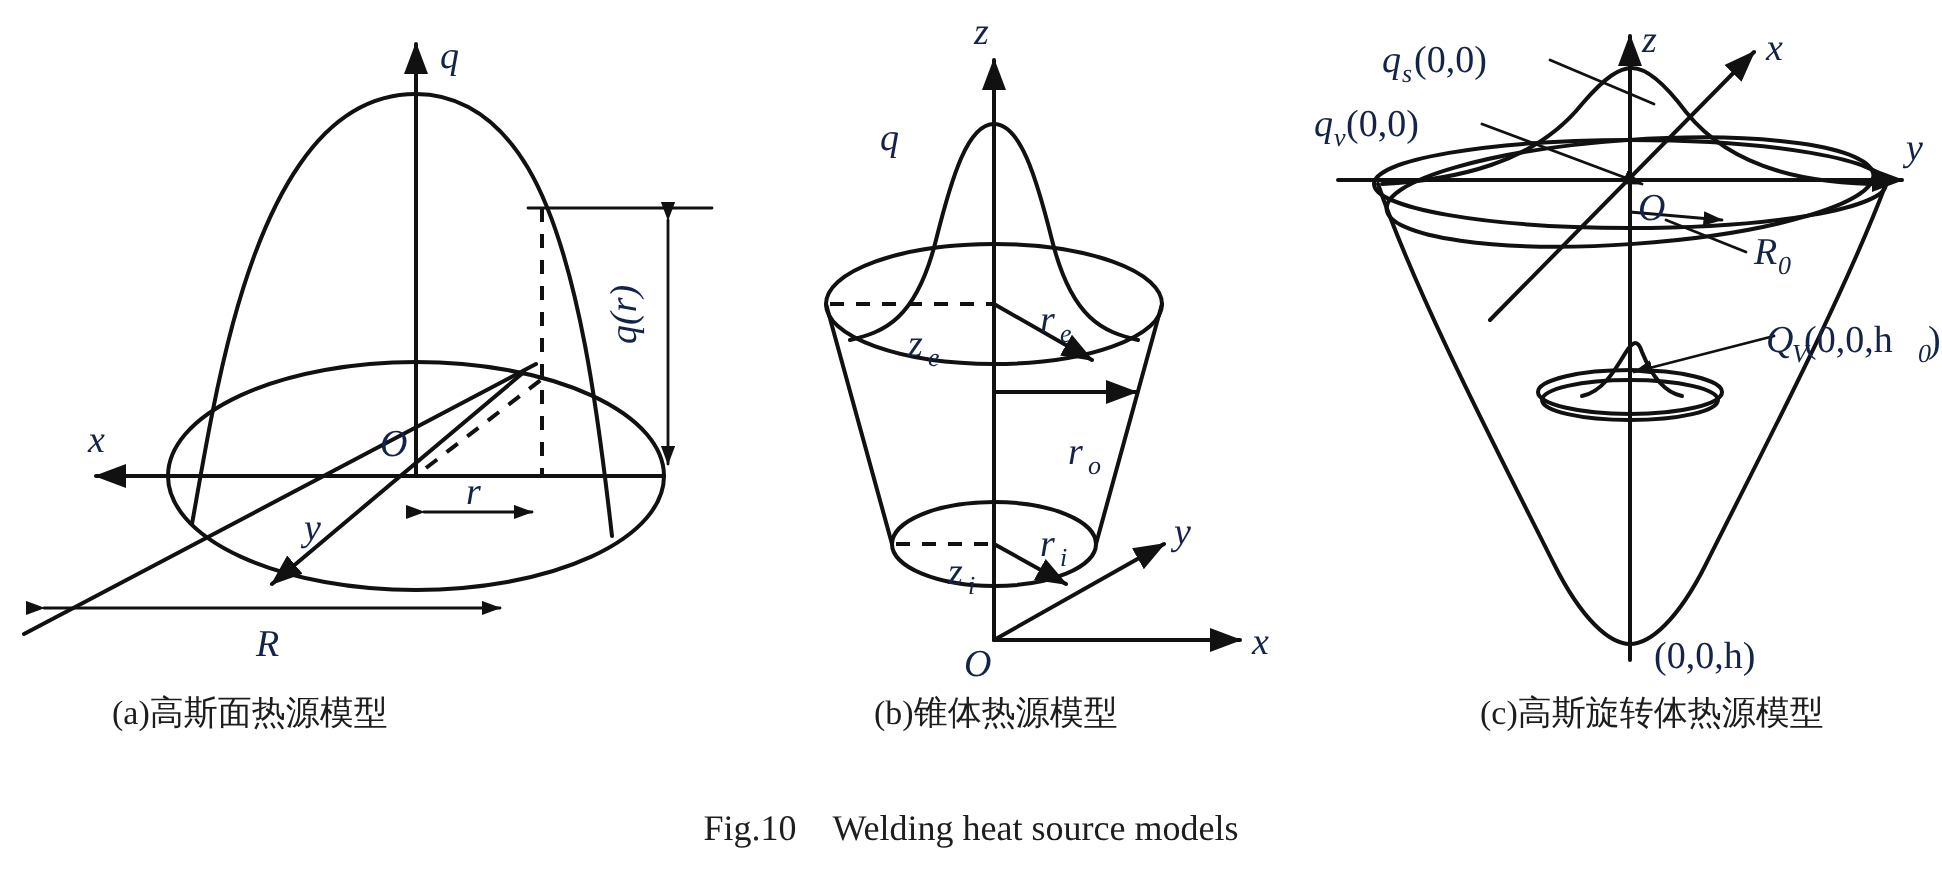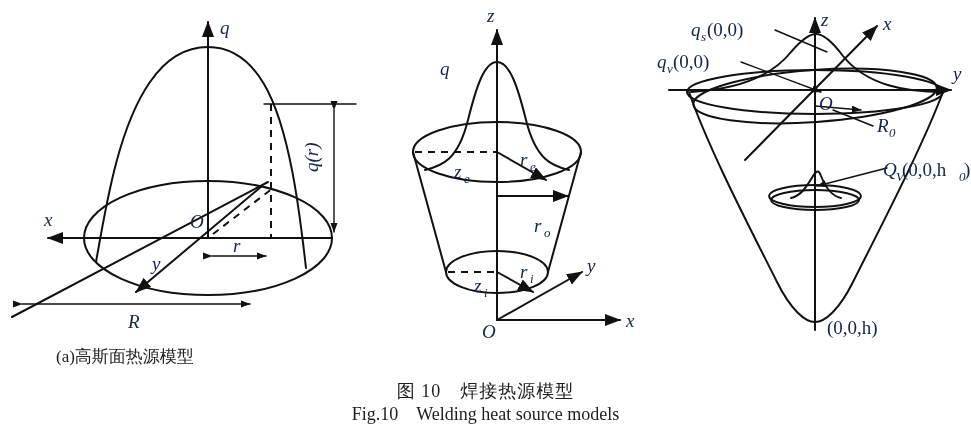--- a/index.html
+++ b/index.html
@@ -303,18 +303,19 @@
         <text class="mathlabel-sm" x="304" y="181">0</text>
         <text class="paren" x="309" y="176">)</text>
       </g>
 
       <text class="paren" x="172" y="334">(0,0,h)</text>
     </svg>
   </div>
 
   <div class="captions-row">
     <div class="subcaption" id="subcaption-a">(a)高斯面热源模型</div>
+    <div class="subcaption" id="subcaption-b">(b)锥体热源模型</div>
+    <div class="subcaption" id="subcaption-c">(c)高斯旋转体热源模型</div>
   </div>
 
-  <div class="figure-caption" id="caption-cn">图 10　焊接热源模型</div>
   <div class="figure-caption" id="caption-en">Fig.10　Welding heat source models</div>
 
 </div>
 
 </body></html>

